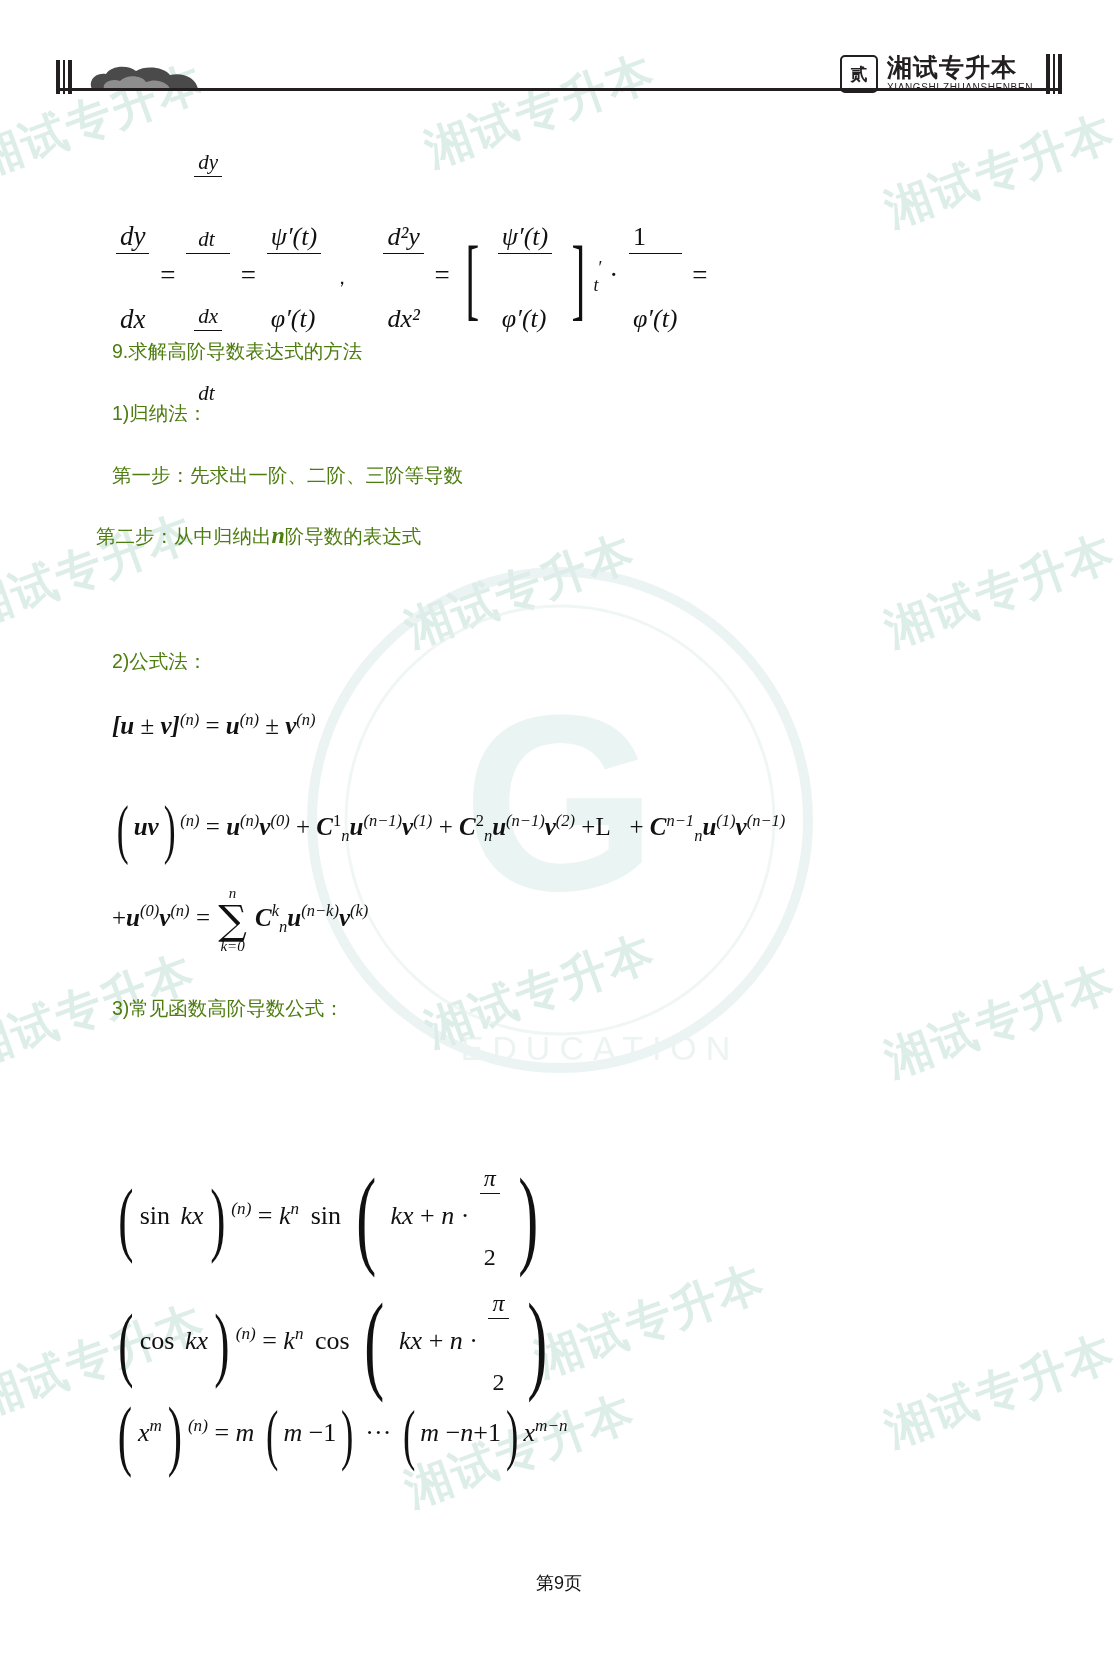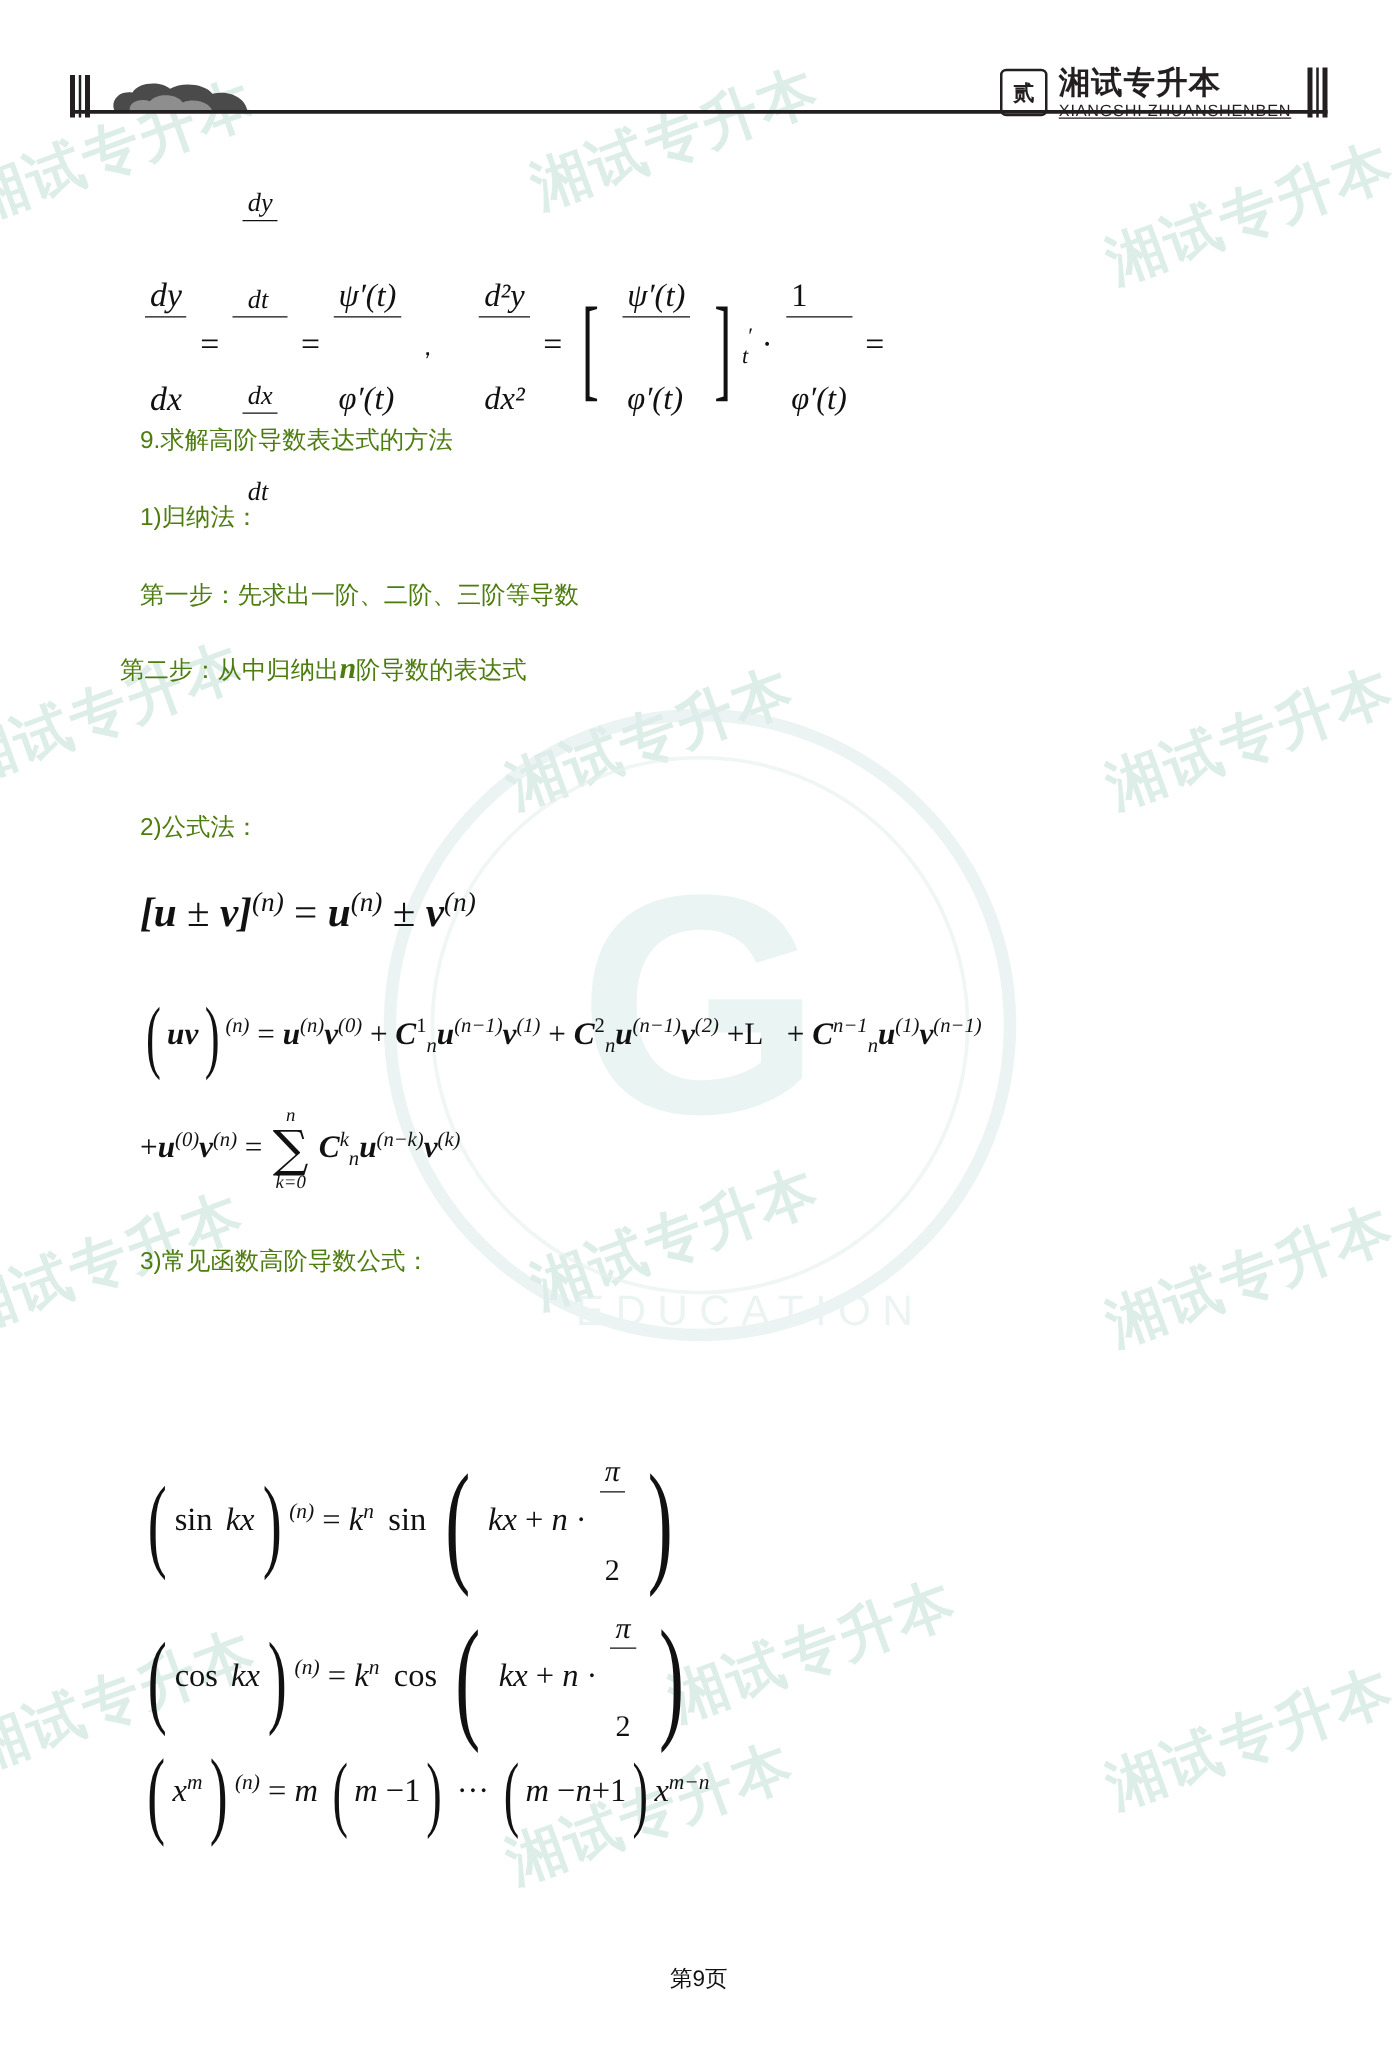--- a/index.html
+++ b/index.html
@@ -85,25 +85,24 @@
   }
   .brand-cn {
     font-family: "Liberation Sans", sans-serif;
     font-size: 25px;
     font-weight: bold;
     letter-spacing: 1px;
     color: #231f20;
   }
   .brand-en {
     font-family: "Liberation Sans", sans-serif;
-    font-size: 13px;
+    font-size: 10px;
     letter-spacing: 0.6px;
     color: #231f20;
     margin-top: 3px;
-    text-decoration: underline;
   }
   .brand-bars {
     margin-left: 10px;
     display: flex;
     align-items: flex-start;
   }
   .brand-bars span {
     display: inline-block;
     width: 4px; height: 40px;
     background: #231f20;
@@ -327,21 +326,21 @@
 
     <div class="para" style="left:112px; top:462px;">第一步：先求出一阶、二阶、三阶等导数</div>
 
     <div class="para" style="left:96px; top:522px;">
       <span>第二步：从中归纳出</span><span class="bit" style="font-family:'Liberation Serif',serif; font-size:24px;">n</span><span>阶导数的表达式</span>
     </div>
 
 
     <div class="para" style="left:112px; top:648px;">2)公式法：</div>
 
-    <div class="math-row" style="left:112px; top:710px; font-size:33px;">
+    <div class="math-row" style="left:112px; top:710px; font-size:25px;">
       <span class="bit">[</span><span class="bit">u</span>
       <span>±</span>
       <span class="bit">v</span><span class="bit">]</span><span class="sup it">(n)</span>
       <span>=</span>
       <span class="bit">u</span><span class="sup it">(n)</span>
       <span>±</span>
       <span class="bit">v</span><span class="sup it">(n)</span>
     </div>
 
     <div class="math-row" style="left:112px; top:792px; font-size:25px;">

